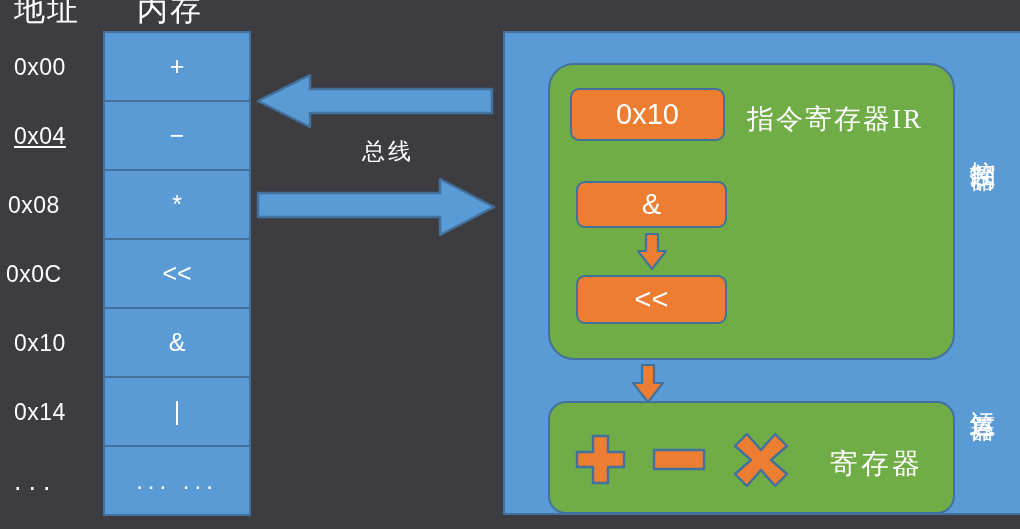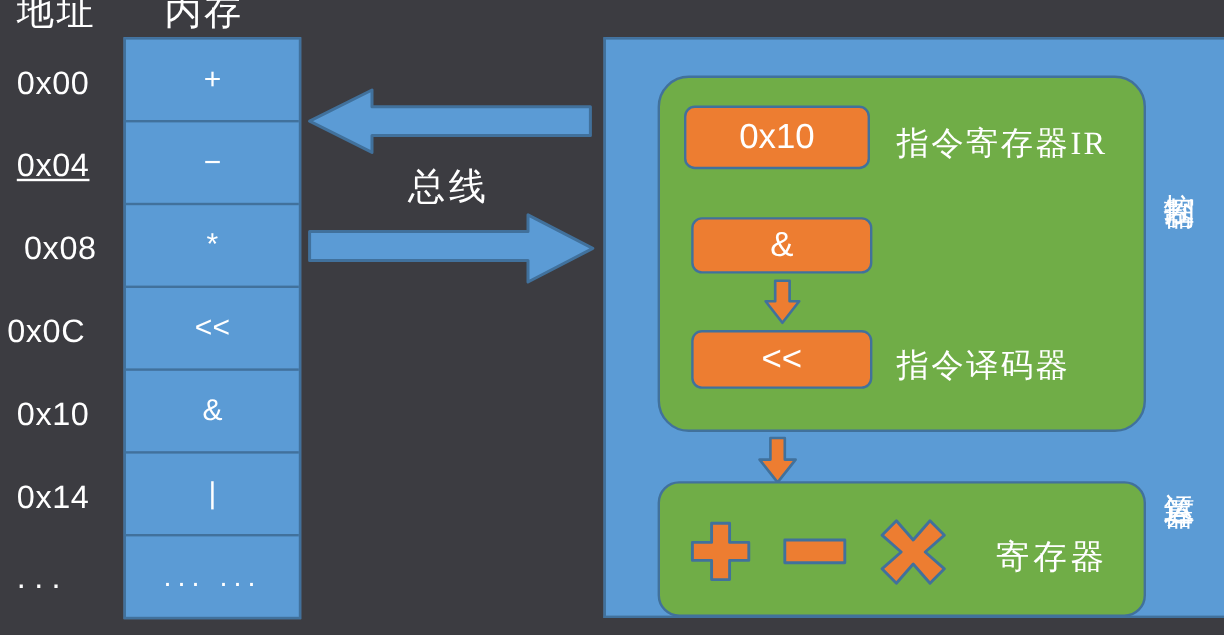--- a/index.html
+++ b/index.html
@@ -28,21 +28,21 @@
 
   
   .col-head {
     font-family: "Liberation Serif", "DejaVu Serif", serif;
     font-size: 31px;
     letter-spacing: 2px;
   }
 
   
   .addr {
-    font-size: 27px;
+    font-size: 23px;
     letter-spacing: 0.5px;
     font-family: "Liberation Sans", "DejaVu Sans", sans-serif;
   }
   .addr-dots {
     font-size: 27px;
     letter-spacing: 7px;
   }
 
   
   #mem-table {
@@ -68,22 +68,23 @@
     box-sizing: border-box;
   }
   .mem-cell:last-child { border-bottom: none; }
   .mem-cell.dots { font-size: 24px; letter-spacing: 5px; }
 
   
   .bus-arrow { position: absolute; }
   .bus-arrow svg { display: block; }
   #bus-label {
     font-family: "Liberation Serif", "DejaVu Serif", serif;
-    font-size: 31px;
+    font-size: 23px;
     letter-spacing: 3px;
+    margin-left: 22px;
   }
 
   
   #cpu-panel {
     position: absolute;
     left: 503px;
     top: 31px;
     width: 517px;
     height: 484px;
     background: #5b9bd5;
@@ -167,21 +168,21 @@
 </head>
 <body>
 
 <div id="stage">
 
   <div class="lbl col-head" style="left:14px; top:-6px;">地址</div>
   <div class="lbl col-head" style="left:137px; top:-6px;">内存</div>
 
   <div class="lbl addr" style="left:14px; top:56px;">0x00</div>
   <div class="lbl addr" style="left:14px; top:125px;text-decoration:underline;">0x04</div>
-  <div class="lbl addr" style="left:20px; top:194px;text-align:right;">0x08</div>
+  <div class="lbl addr" style="left:8px; top:194px;text-align:right;">0x08</div>
   <div class="lbl addr" style="left:6px; top:263px;">0x0C</div>
   <div class="lbl addr" style="left:14px; top:332px;">0x10</div>
   <div class="lbl addr" style="left:14px; top:401px;">0x14</div>
   <div class="lbl addr addr-dots" style="left:14px; top:468px;">...</div>
 
   <div id="mem-table">
     <div class="mem-cell">+</div>
     <div class="mem-cell">−</div>
     <div class="mem-cell">*</div>
     <div class="mem-cell">&lt;&lt;</div>
@@ -213,21 +214,20 @@
 
       <div class="orange-box" id="reg-ir">&amp;</div>
 
       <div class="mini-arrow" style="left:85px; top:167px;">
         <svg width="34" height="40" viewBox="0 0 34 40">
           <polygon points="11,2 23,2 23,19 31,19 17,37 3,19 11,19" fill="#ed7d31" stroke="#41719c" stroke-width="2.2" stroke-linejoin="round"></polygon>
         </svg>
       </div>
 
       <div class="orange-box" id="reg-decoder">&lt;&lt;</div>
-      <div class="unit-label" id="lbl-decoder">指令译码器</div>
     </div>
 
     <div class="mini-arrow" style="left:125px; top:330px;">
       <svg width="36" height="42" viewBox="0 0 36 42">
         <polygon points="12,2 24,2 24,20 33,20 18,39 3,20 12,20" fill="#ed7d31" stroke="#41719c" stroke-width="2.2" stroke-linejoin="round"></polygon>
       </svg>
     </div>
 
     <div class="green-box" id="alu-box">
 

